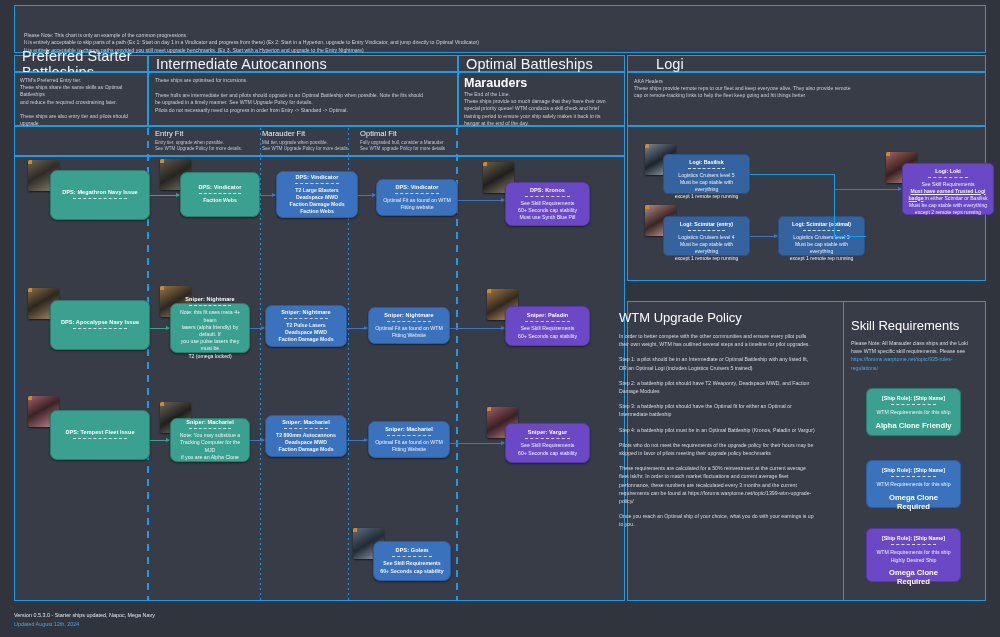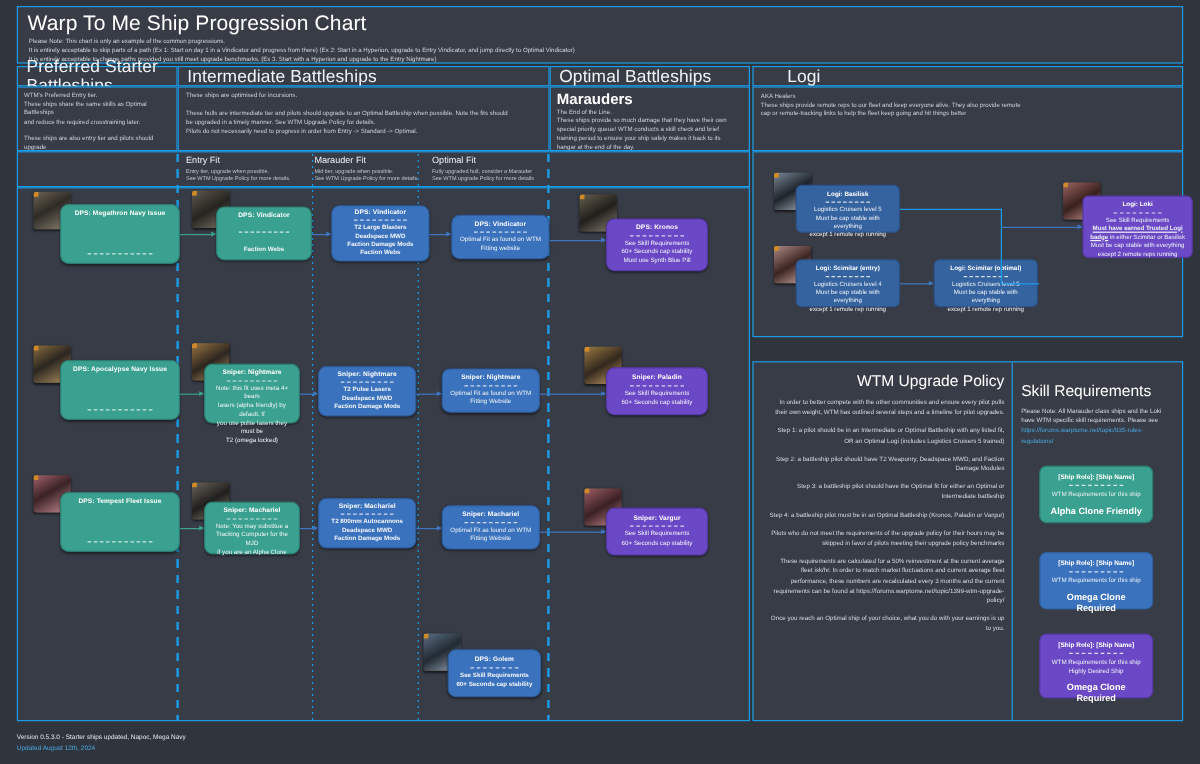--- a/index.html
+++ b/index.html
@@ -26,21 +26,21 @@
   .colhead .ch-s{font-size:4.6px;line-height:6.4px;color:#bcc5d0;margin-top:2px;}
 
   
   .card{position:absolute;box-sizing:border-box;border-radius:7px;
         display:flex;flex-direction:column;align-items:center;justify-content:center;
         text-align:center;padding:4px 5px;box-shadow:0 1px 2px rgba(0,0,0,.45);}
   .card .ct{font-size:5.5px;font-weight:700;color:#ffffff;letter-spacing:.1px;}
   .card .rule{width:62%;border-top:1px dashed rgba(255,255,255,.75);margin:3px 0 3px;}
   .card .cb{font-size:5.2px;line-height:7.2px;color:#f2f5f9;font-weight:700;}
   .card .cb.thin{font-weight:400;}
-  .teal{background:#3aa08f;border:1px solid #2c7d70;justify-content:space-between;}
+  .teal{background:#3aa08f;border:1px solid #2c7d70;}
   .blue{background:#3a72bd;border:1px solid #2f5d9c;}
   .purple{background:#6b49c6;border:1px solid #5639a6;}
 
   .logicard{position:absolute;box-sizing:border-box;border-radius:5px;padding:4px 5px;
             display:flex;flex-direction:column;align-items:center;text-align:center;}
   .logicard .ct{font-size:5.3px;font-weight:700;color:#fff;}
   .logicard .rule{width:50%;border-top:1px dashed rgba(255,255,255,.8);margin:2.5px 0 3px;}
   .logicard .cb{font-size:5.1px;line-height:7px;color:#eef2f7;}
   .logicard.blue{background:#35639f;border:1px solid #2b5288;}
   .logicard.purple{background:#6b49c6;border:1px solid #5639a6;}
@@ -76,33 +76,32 @@
 
   .footer1{position:absolute;font-size:5.4px;color:#e4e9f0;}
   .footer2{position:absolute;font-size:5.4px;color:#4ba8e0;}
 </style>
 </head>
 <body>
 
 <div class="page">
 
   <div class="panel" style="left:14px;top:5px;width:972px;height:48px;">
-    <div class="title" style="position:absolute;left:8px;top:3px;">Warp To Me Ship Progression Chart</div>
     <div style="position:absolute;left:9px;top:26px;">
       <div class="note">Please Note: This chart is only an example of the common progressions.</div>
       <div class="note">It is entirely acceptable to skip parts of a path (Ex 1: Start on day 1 in a Vindicator and progress from there) (Ex 2: Start in a Hyperion, upgrade to Entry Vindicator, and jump directly to Optimal Vindicator)</div>
       <div class="note">It is entirely acceptable to change paths provided you still meet upgrade benchmarks. (Ex 3. Start with a Hyperion and upgrade to the Entry Nightmare)</div>
     </div>
   </div>
 
   <div class="hdr" style="left:14px;top:55px;width:134px;height:17px;">
     <span>Preferred Starter Battleships</span>
   </div>
   <div class="hdr" style="left:148px;top:55px;width:310px;height:17px;">
-    <span>Intermediate Battleships</span>
+    <span>Intermediate Autocannons</span>
   </div>
   <div class="hdr" style="left:458px;top:55px;width:167px;height:17px;">
     <span>Optimal Battleships</span>
   </div>
   <div class="hdr" style="left:627px;top:55px;width:359px;height:17px;padding-left:28px;">
     <span>Logi</span>
   </div>
 
   <div class="panel" style="left:14px;top:72px;width:134px;height:54px;padding:4px 5px;">
     <div class="small">WTM's Preferred Entry tier.</div>
@@ -380,21 +379,21 @@
 
   <div class="bline" style="left:750px;top:174px;width:85px;height:1px;"></div>
   <div class="bline" style="left:834px;top:174px;width:1px;height:15px;"></div>
   <div class="bline" style="left:834px;top:189px;width:1px;height:47px;"></div>
   <div class="bline" style="left:834px;top:236px;width:32px;height:1px;"></div>
   <div class="arrow a-blue" style="left:834px;top:189px;width:67px;"></div>
   <div class="arrow a-blue" style="left:750px;top:236px;width:27px;"></div>
 
   <div class="panel" style="left:627px;top:301px;width:359px;height:300px;"></div>
 
-  <div class="box" style="left:640px;top:310px;width:197px;text-align:right;">
+  <div class="box" style="left:619px;top:310px;width:197px;">
     <div class="infoH">WTM Upgrade Policy</div>
     <div class="infoP" style="margin-top:7px">In order to better compete with the other communities and ensure every pilot pulls their own weight, WTM has outlined several steps and a timeline for pilot upgrades.</div>
     <div class="infoP" style="margin-top:7px">Step 1: a pilot should be in an Intermediate or Optimal Battleship with any listed fit, OR an Optimal Logi (includes Logistics Cruisers 5 trained)</div>
     <div class="infoP" style="margin-top:7px">Step 2: a battleship pilot should have T2 Weaponry, Deadspace MWD, and Faction Damage Modules</div>
     <div class="infoP" style="margin-top:7px">Step 3: a battleship pilot should have the Optimal fit for either an Optimal or Intermediate battleship</div>
     <div class="infoP" style="margin-top:7px">Step 4: a battleship pilot must be in an  Optimal Battleship (Kronos, Paladin or Vargur)</div>
     <div class="infoP" style="margin-top:7px">Pilots who do not meet the requirements of the upgrade policy for their hours may be skipped in favor of pilots meeting their upgrade policy benchmarks</div>
     <div class="infoP" style="margin-top:7px">These requirements are calculated for a 50% reinvestment at the current average fleet isk/hr. In order to match market fluctuations and current average fleet performance, these numbers are recalculated every 3 months and the current requirements can be found at https://forums.warptome.net/topic/1399-wtm-upgrade-policy/</div>
     <div class="infoP" style="margin-top:7px">Once you reach an Optimal ship of your choice, what you do with your earnings is up to you.</div>
   </div>

